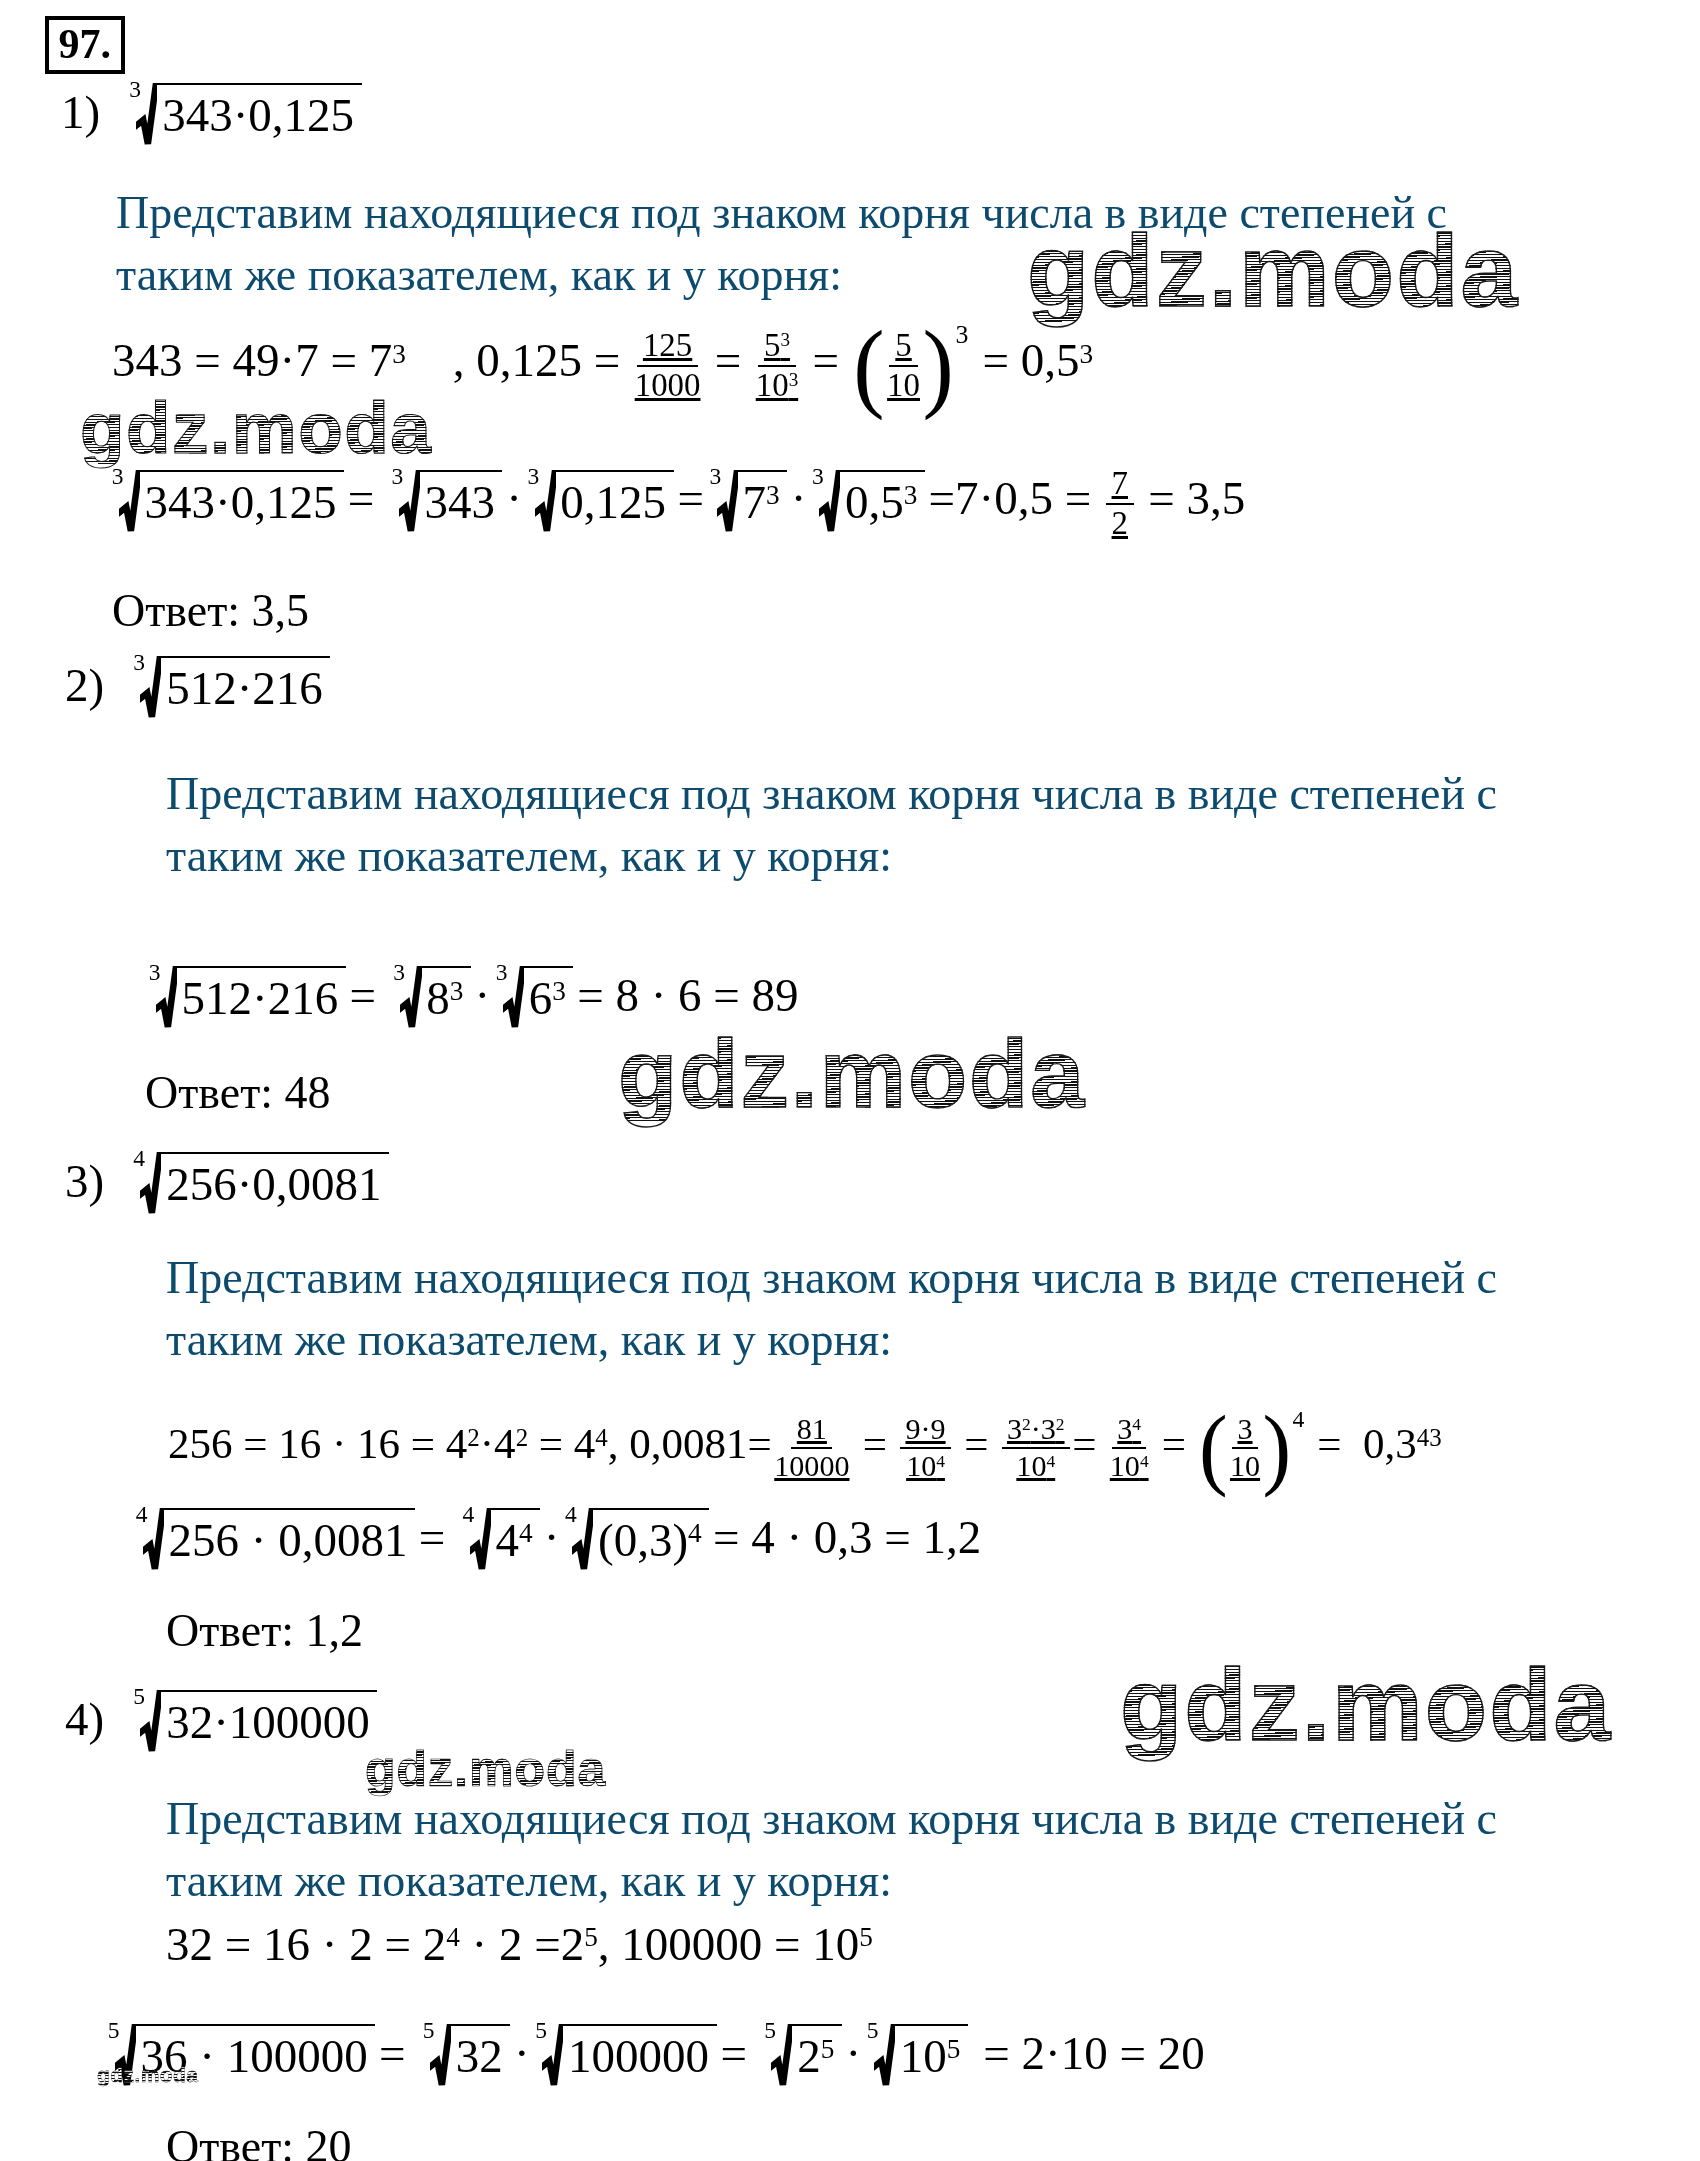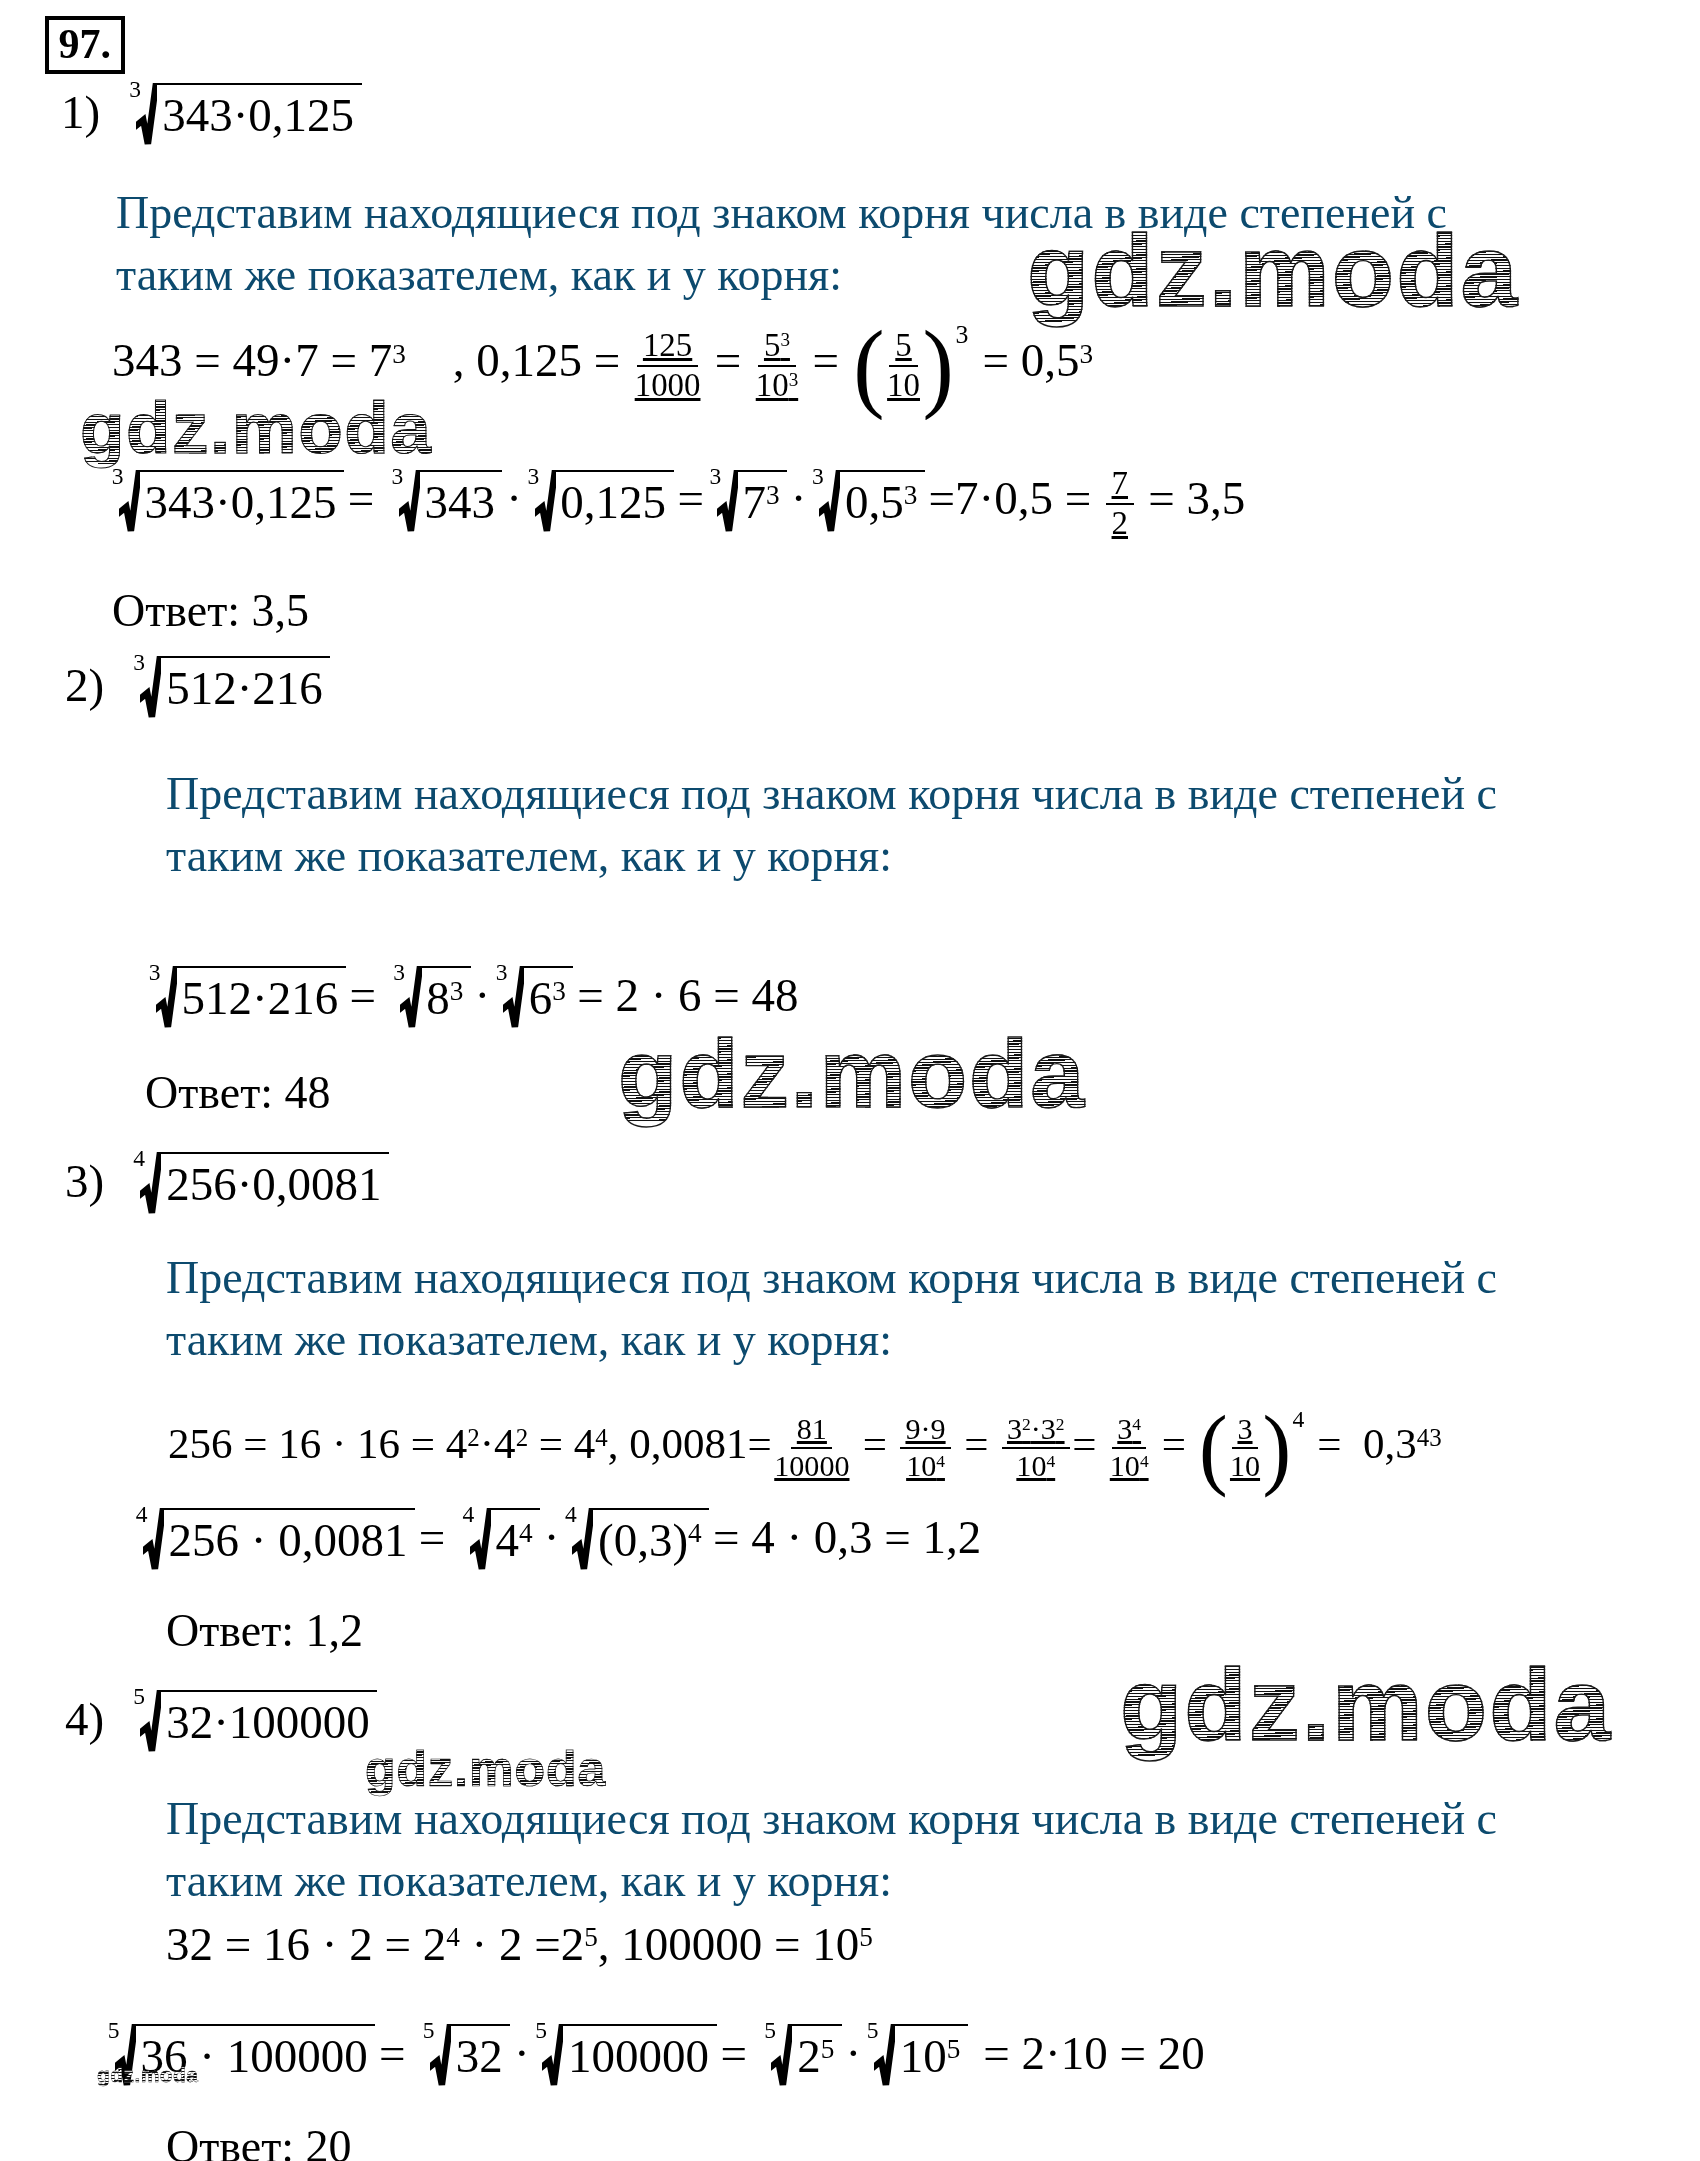--- a/index.html
+++ b/index.html
@@ -112,21 +112,21 @@
   </div>
 
 
   <div class="eq" style="left:143px;top:964px;height:71px">
     <span class="mrow"><span class="rad"><span class="ix">3</span><span class="hk"><svg viewBox="0 0 32 100" preserveAspectRatio="none">
               <path d="M1 64 L11 56 L18 92 L30 3" fill="none" stroke="#000" stroke-width="6.5" vector-effect="non-scaling-stroke" stroke-linejoin="miter" stroke-linecap="square"></path>
             </svg></span><span class="bd"><span class="mtxt">512·216</span></span></span><span class="mtxt">= </span><span class="rad"><span class="ix">3</span><span class="hk"><svg viewBox="0 0 32 100" preserveAspectRatio="none">
               <path d="M1 64 L11 56 L18 92 L30 3" fill="none" stroke="#000" stroke-width="6.5" vector-effect="non-scaling-stroke" stroke-linejoin="miter" stroke-linecap="square"></path>
             </svg></span><span class="bd"><span class="mtxt">8</span><sup>3</sup></span></span><span class="mtxt">·</span><span class="rad"><span class="ix">3</span><span class="hk"><svg viewBox="0 0 32 100" preserveAspectRatio="none">
               <path d="M1 64 L11 56 L18 92 L30 3" fill="none" stroke="#000" stroke-width="6.5" vector-effect="non-scaling-stroke" stroke-linejoin="miter" stroke-linecap="square"></path>
-            </svg></span><span class="bd"><span class="mtxt">6</span><sup>3</sup></span></span><span class="mtxt">= 2 · 6 = 48</span></span>
+            </svg></span><span class="bd"><span class="mtxt">6</span><sup>3</sup></span></span><span class="mtxt">= 8 · 6 = 89</span></span>
   </div>
 
   <div class="wm" style="left:618px;top:1025px;font-size:97px">gdz.moda</div>
 
   <div class="ans" style="left:145px;top:1066px">Ответ: 48</div>
 
   <div class="head" style="left:65px;top:1151px;height:69px">
     <span class="mrow"><span>3)</span><span class="hgap"></span><span><span class="rad"><span class="ix">4</span><span class="hk"><svg viewBox="0 0 32 100" preserveAspectRatio="none">
                 <path d="M1 64 L11 56 L18 92 L30 3" fill="none" stroke="#000" stroke-width="6.5" vector-effect="non-scaling-stroke" stroke-linejoin="miter" stroke-linecap="square"></path>
               </svg></span><span class="bd"><span class="mtxt">256·0,0081</span></span></span></span></span>

